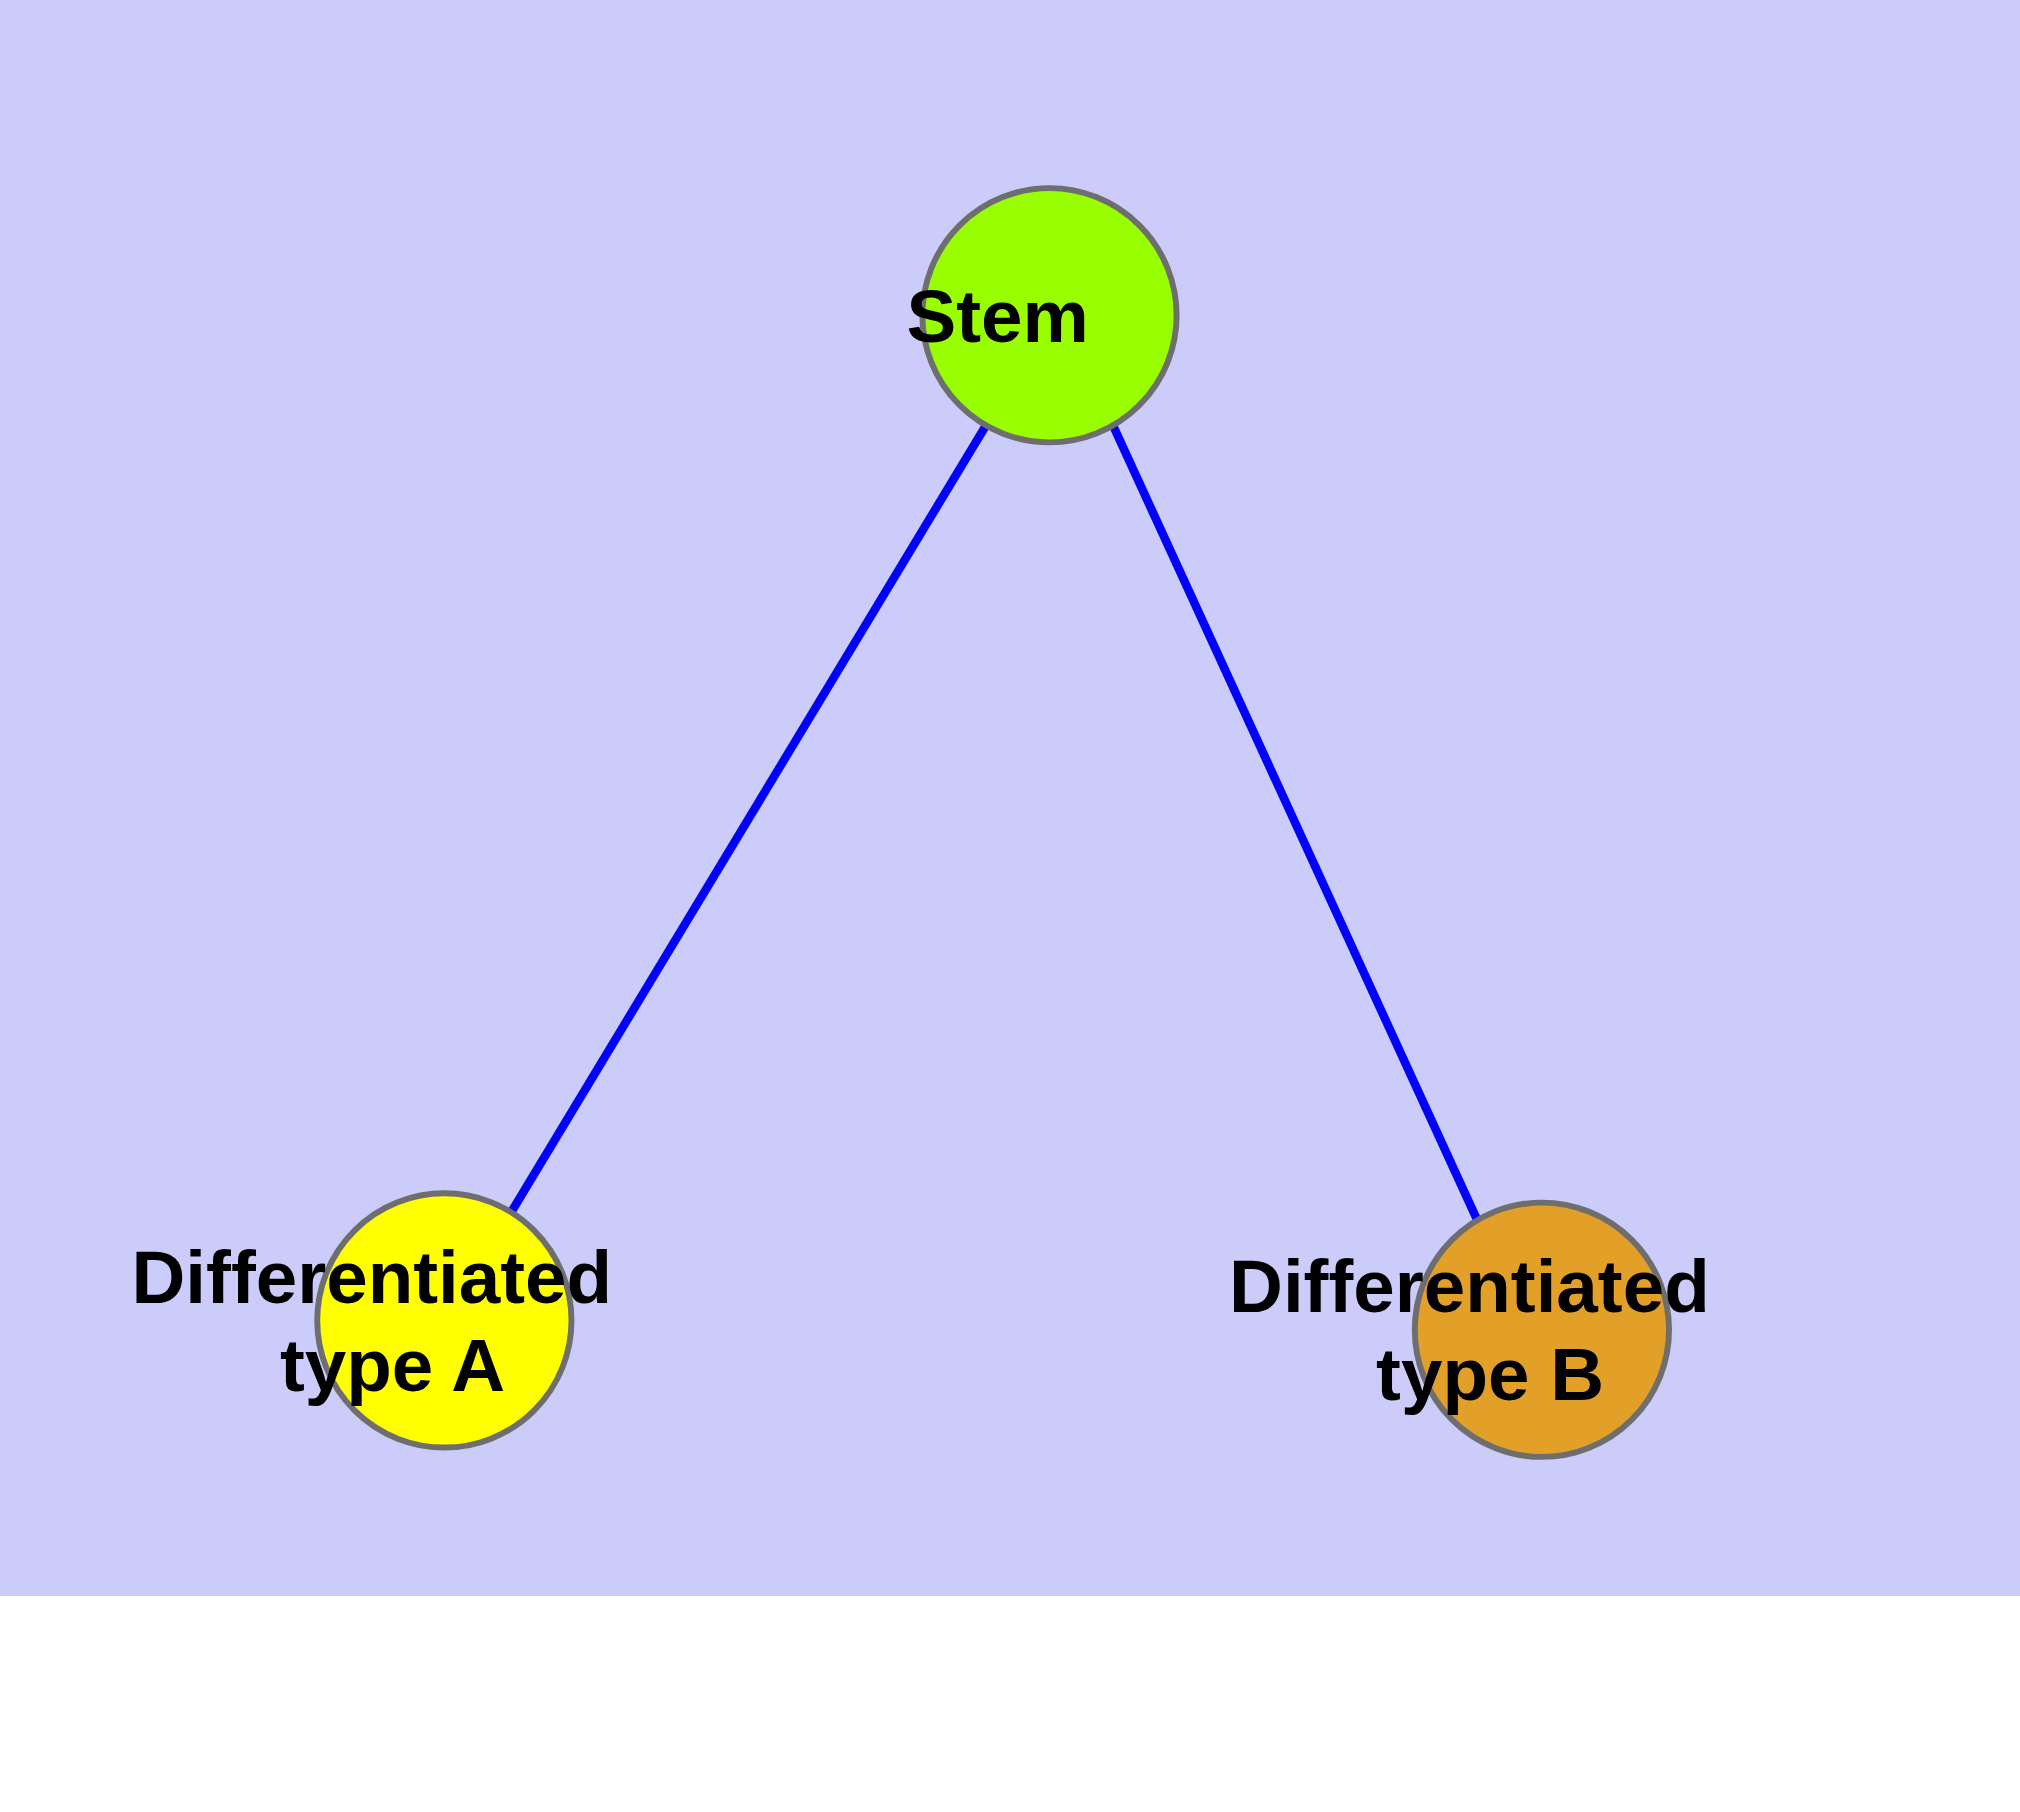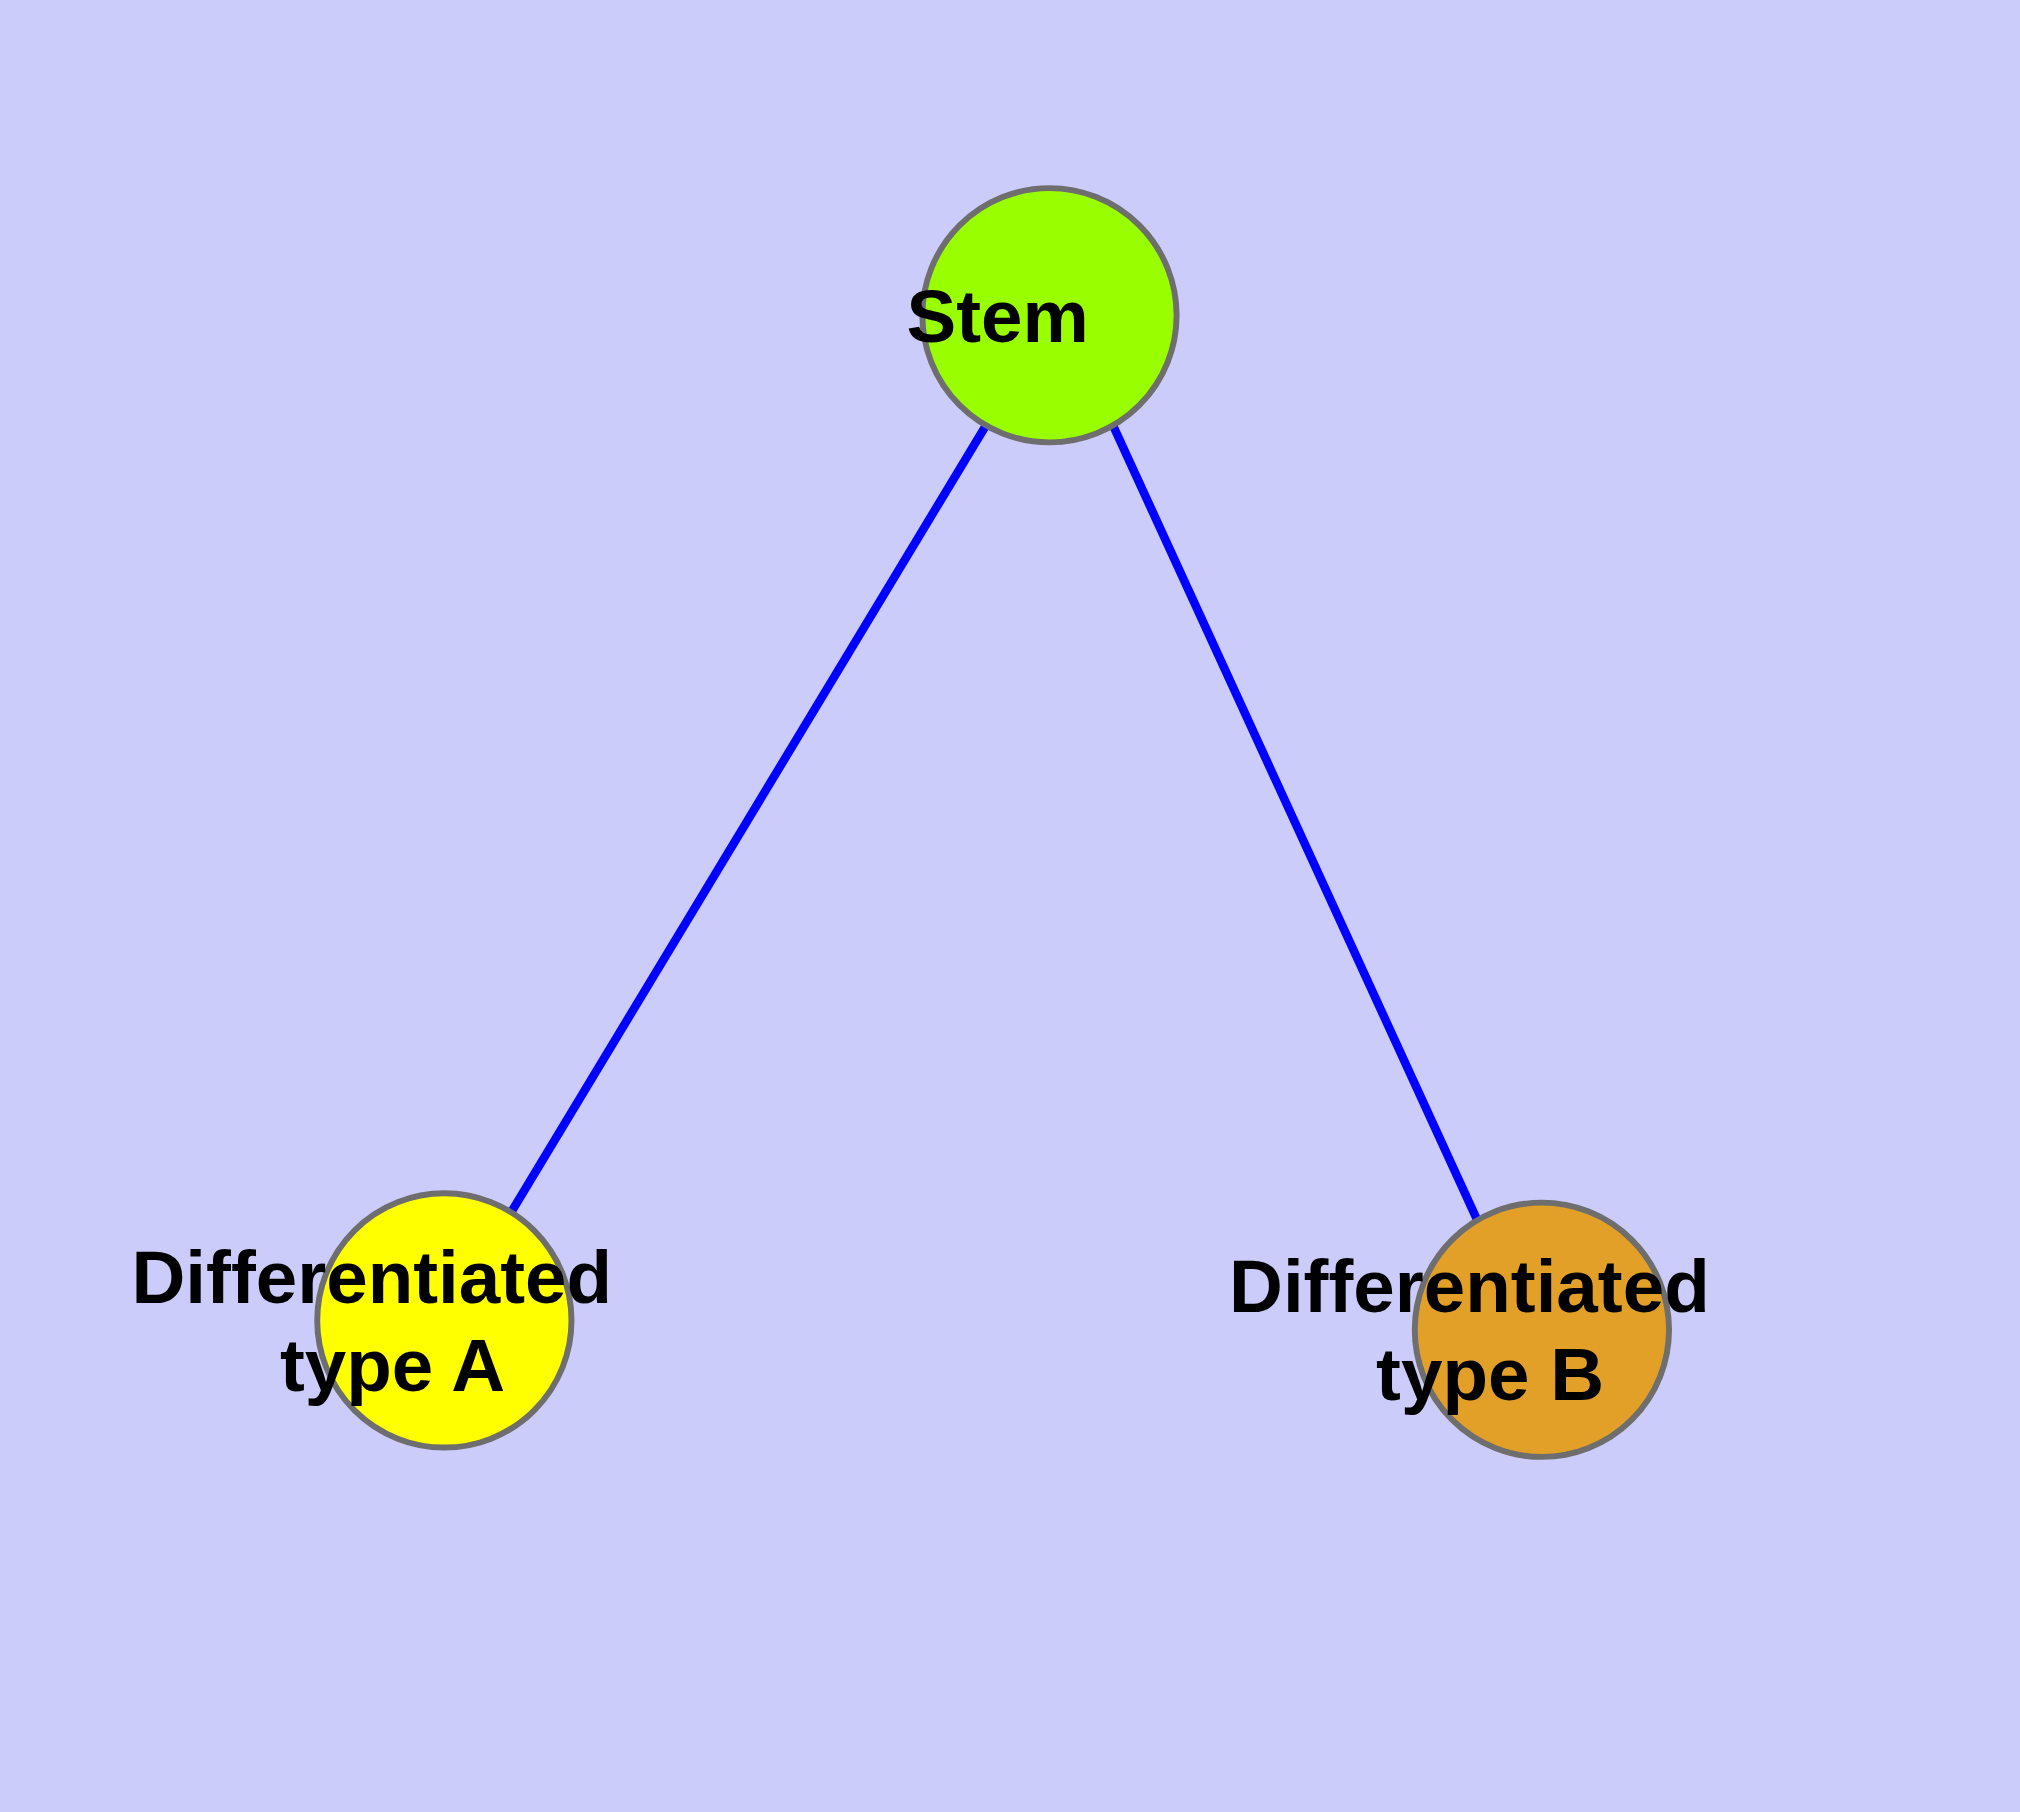--- a/index.html
+++ b/index.html
@@ -3,21 +3,21 @@
 <meta charset="utf-8">
 <style>
   html, body {
     margin: 0;
     padding: 0;
     background: #ffffff;
   }
   #canvas {
     position: relative;
     width: 2021px;
-    height: 1812px;
+    height: 1596px;
     overflow: hidden;
     background: #ccccfa;
     font-family: "Liberation Sans", sans-serif;
   }
   #graph-svg {
     position: absolute;
     left: 0;
     top: 0;
     width: 2021px;
     height: 1812px;

